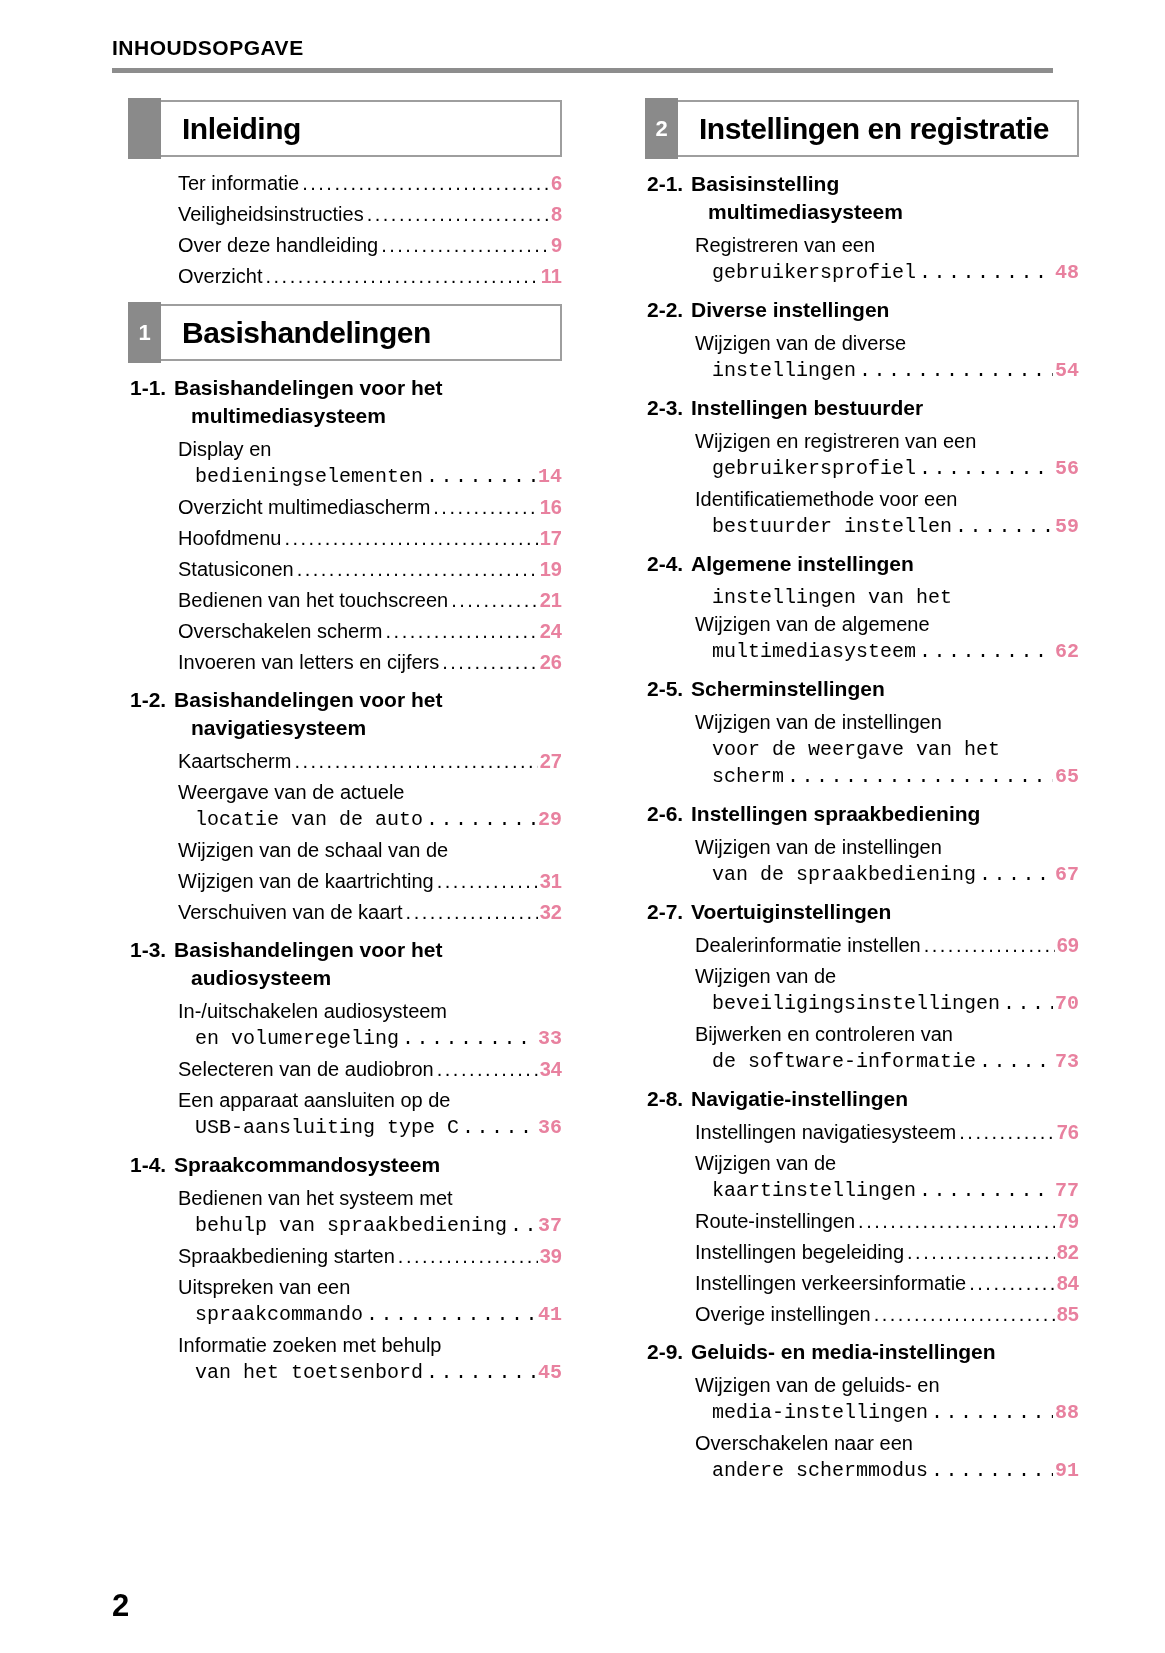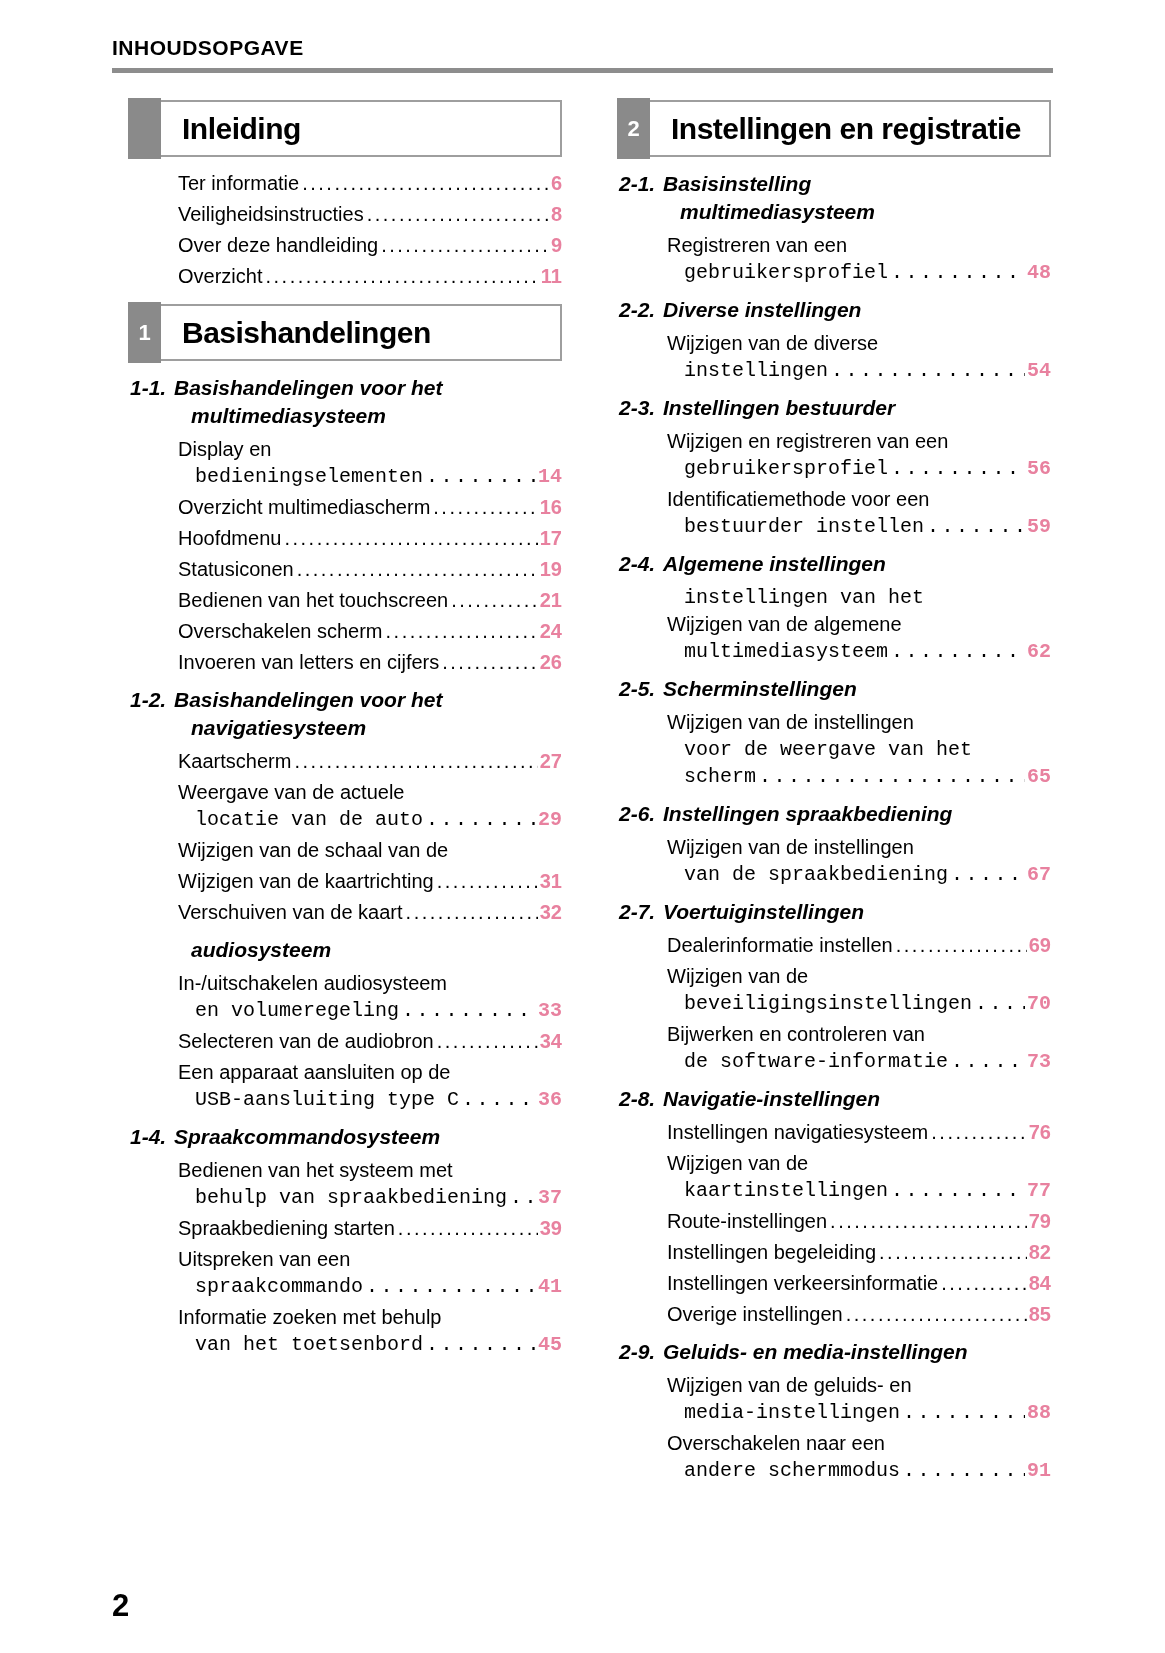--- a/index.html
+++ b/index.html
@@ -18,21 +18,21 @@
   .toc-header{
     position:absolute;left:112px;top:36px;
     font-size:21px;font-weight:bold;letter-spacing:.5px;
   }
   .rule{
     position:absolute;left:112px;top:68px;
     width:941px;height:5px;background:var(--rule);
   }
   .columns{
     position:absolute;left:128px;top:100px;width:925px;
-    display:flex;align-items:flex-start;
+    display:flex;align-items:flex-start;gap:28px;
   }
   .col{width:434px;flex:0 0 434px;}
   .col + .col{margin-left:55px;}
   .toc-section + .toc-section{margin-top:14px;}
 
   .chapter-box{
     position:relative;
     border:2px solid var(--border);
     height:53px;
     display:flex;align-items:center;
@@ -47,21 +47,21 @@
   .chapter-title{
     margin-left:52px;font-size:30px;font-weight:bold;
     letter-spacing:-.5px;white-space:nowrap;
   }
 
   .group-heading{
     font-weight:bold;font-size:21px;line-height:28px;
     margin:10px 0 6px 2px;
   }
   .heading-num{display:inline-block;width:44px;}
-  .heading-line{white-space:nowrap;font-style:italic;}
+  .heading-line{white-space:nowrap;}
   .heading-line.cont{padding-left:61px;}
 
   .entry{
     margin:0 0 4px 50px;
     font-size:20px;line-height:27px;
   }
   .entry-line{white-space:nowrap;}
   .entry-line.cont{padding-left:17px;font-family:Liberation Mono, monospace;}
   .entry-line.last{display:flex;align-items:flex-start;white-space:normal;}
   .entry-text{white-space:nowrap;}
@@ -222,20 +222,21 @@
           <div class="entry">
             <div class="entry-line last">
               <span class="entry-text">Verschuiven van de kaart</span>
               <span class="leader"></span>
               <span class="page-num">32</span>
             </div>
           </div>
         </div>
         <div class="toc-group">
           <div class="group-heading">
+            <div class="heading-line"><span class="heading-num">1-3.</span><span>Basishandelingen voor het</span></div>
             <div class="heading-line cont">audiosysteem</div>
           </div>
           <div class="entry">
             <div class="entry-line">In-/uitschakelen audiosysteem</div>
             <div class="entry-line last cont">
               <span class="entry-text">en volumeregeling</span>
               <span class="leader"></span>
               <span class="page-num">33</span>
             </div>
           </div>

